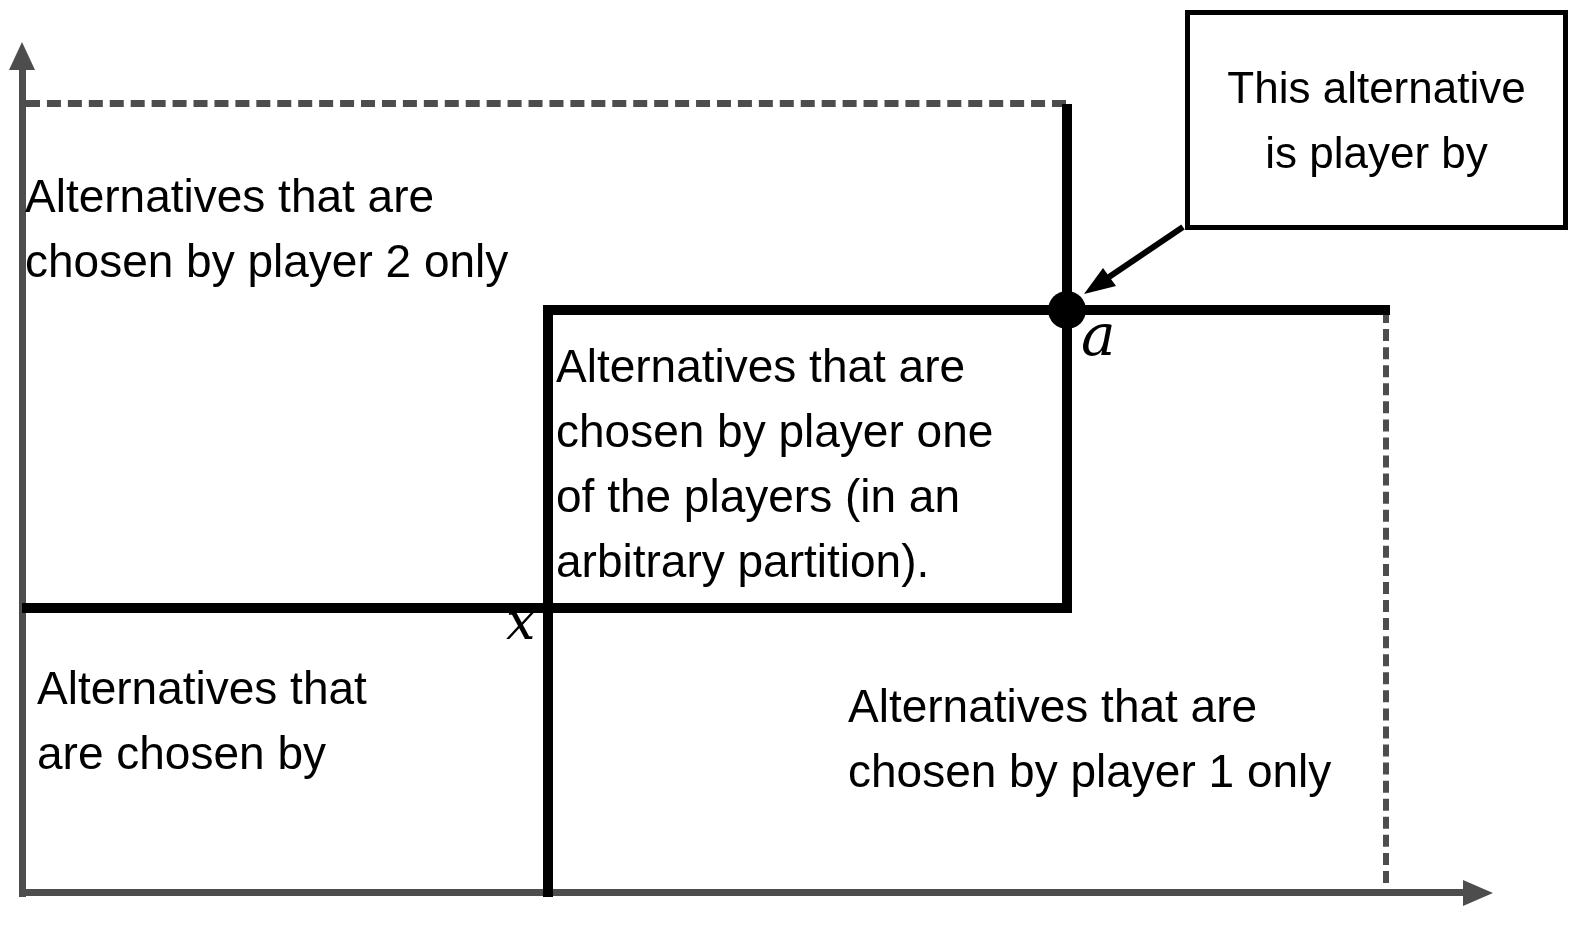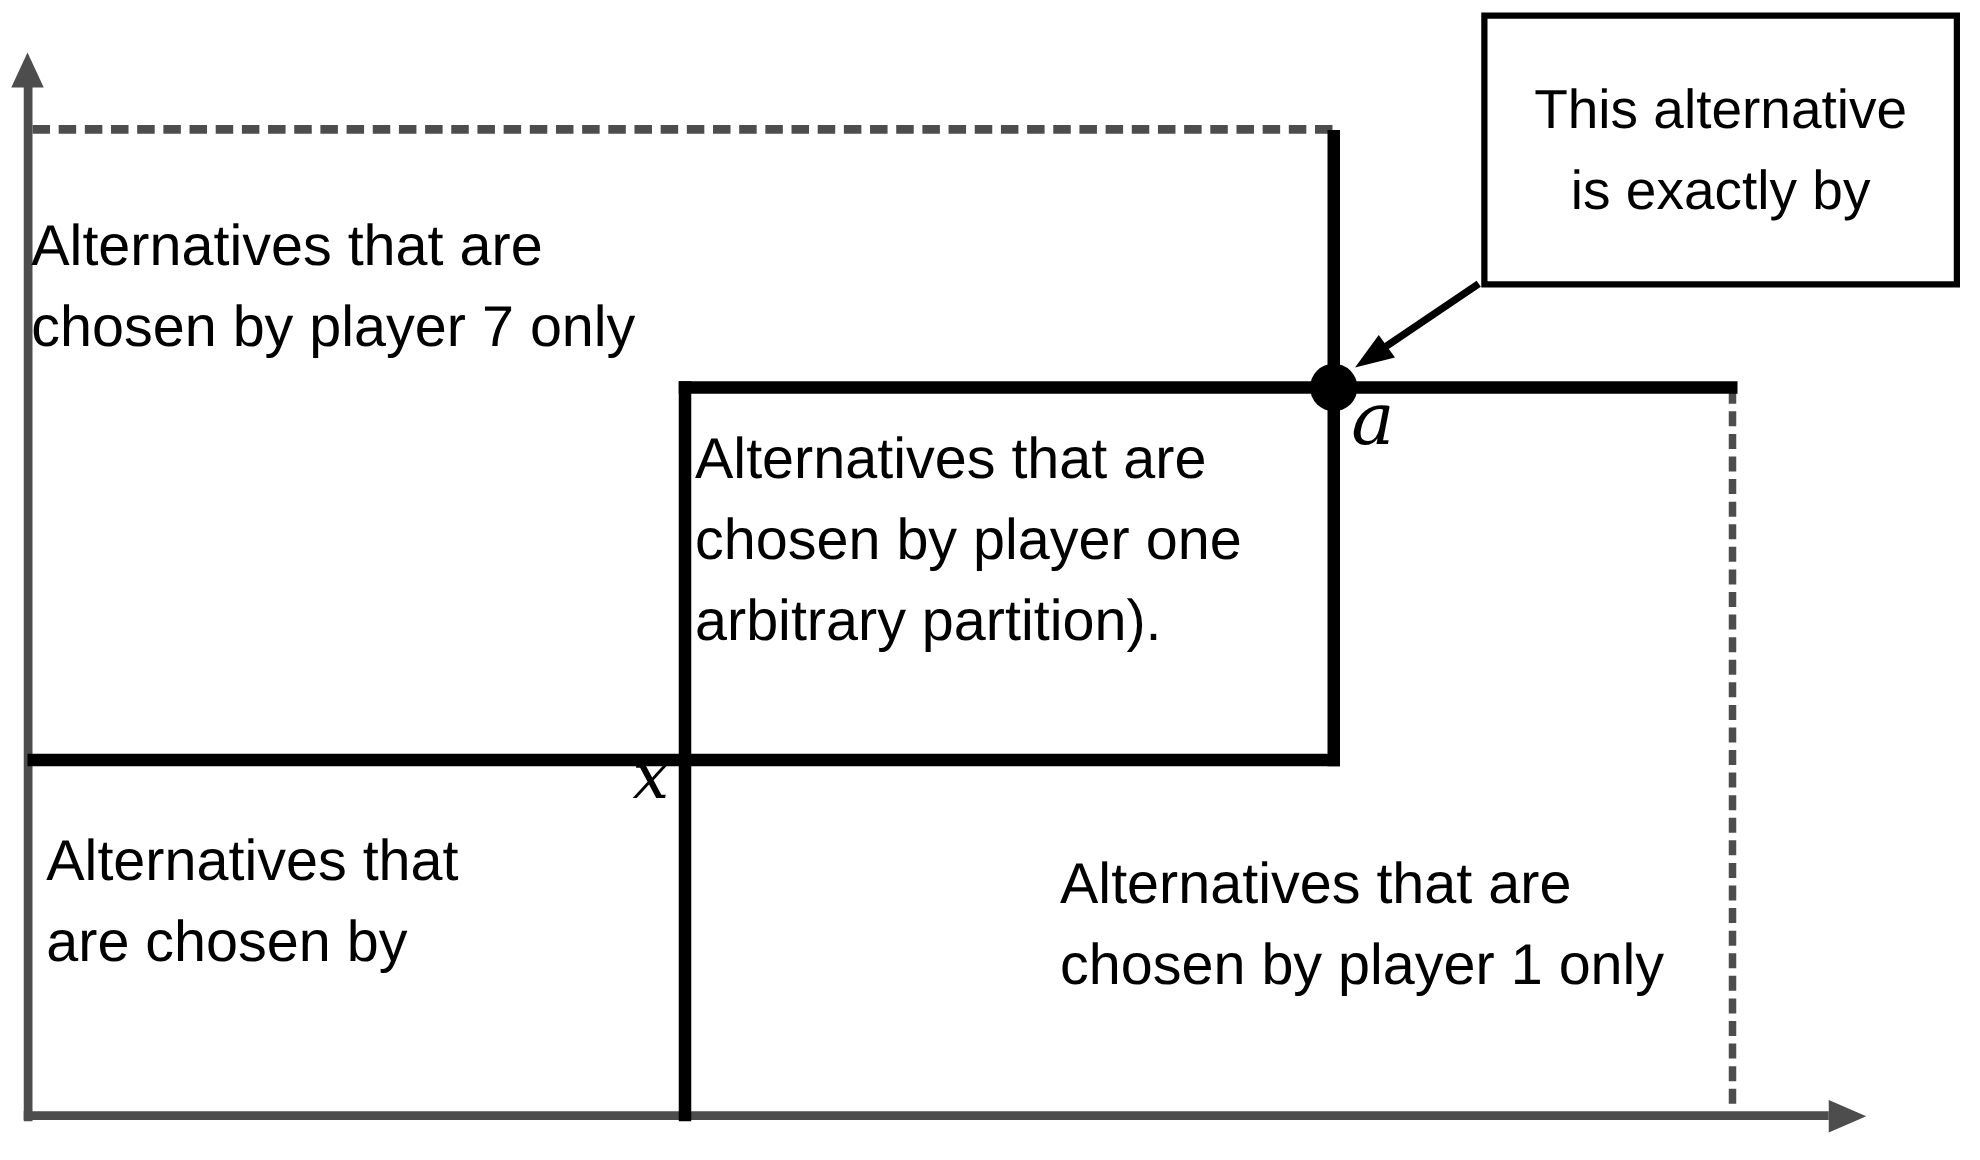--- a/index.html
+++ b/index.html
@@ -83,42 +83,43 @@
   <div class="abs ink th1"></div>
   <div class="abs ink tv2"></div>
   <div class="abs ink th2"></div>
 
   <div class="abs dot"></div>
   <div class="abs math-label label-a">a</div>
   <div class="abs math-label label-x">x</div>
 
   <div class="abs region-text region-p2">
     <div>Alternatives that are</div>
-    <div>chosen by player 7 only</div>
+    <div>chosen by player 2 only</div>
   </div>
 
   <div class="abs region-text region-mid">
     <div>Alternatives that are</div>
     <div>chosen by player one</div>
+    <div>of the players (in an</div>
     <div>arbitrary partition).</div>
   </div>
 
   <div class="abs region-text region-none">
     <div>Alternatives that</div>
     <div>are chosen by</div>
   </div>
 
   <div class="abs region-text region-p1">
     <div>Alternatives that are</div>
     <div>chosen by player 1 only</div>
   </div>
 
   <div class="abs callout">
     <div>This alternative</div>
-    <div>is exactly by</div>
+    <div>is player by</div>
   </div>
 
   <svg class="abs callout-arrow-svg" viewBox="0 0 1584 928" xmlns="http://www.w3.org/2000/svg">
     <line x1="1183" y1="227" x2="1109" y2="277" stroke="#000000" stroke-width="6"></line>
     <polygon points="1084,294 1103,268 1116,286" fill="#000000"></polygon>
   </svg>
 
 </div>
 
 </body></html>

